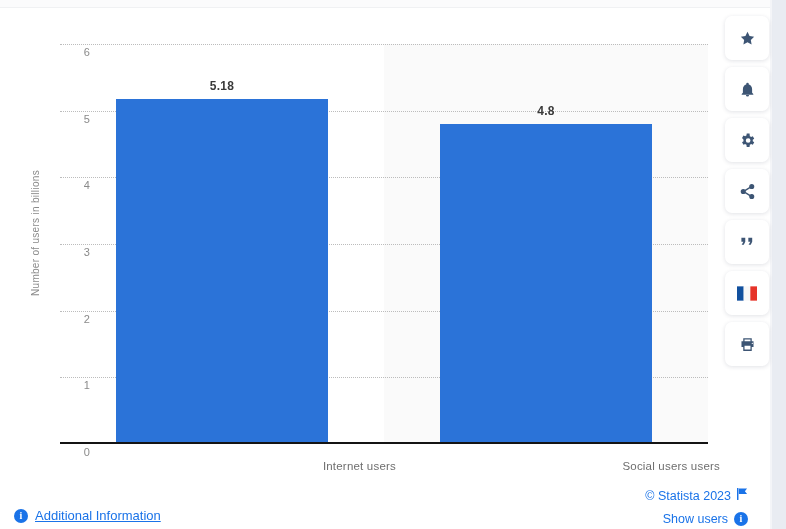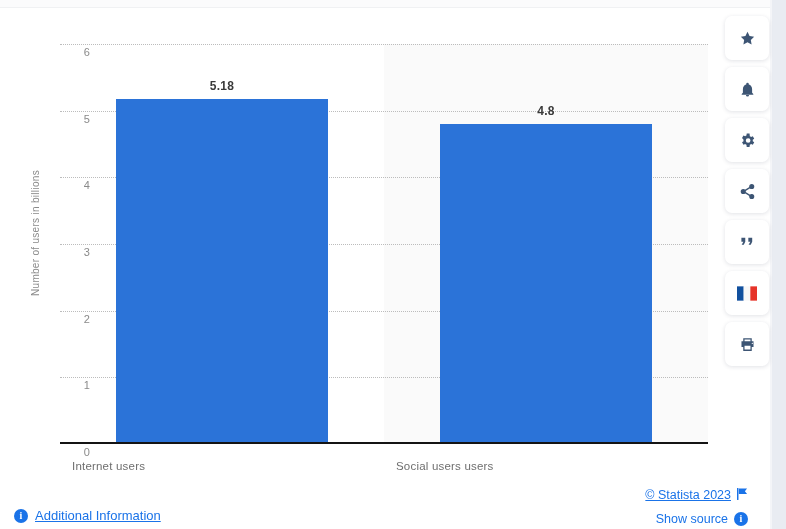--- a/index.html
+++ b/index.html
@@ -116,21 +116,21 @@
     font-weight: bold;
     color: #3a3a3a;
     text-align: center;
     transform: translateY(-100%);
     letter-spacing: 0.3px;
   }
   .xtick {
     position: absolute;
     font-size: 11.5px;
     color: #6e6e6e;
-    text-align: left;
+    text-align: right;
     letter-spacing: 0.2px;
   }
 
   
   #toolbar {
     position: absolute;
     right: 17px;
     top: 16px;
     width: 44px;
     display: flex;
@@ -163,25 +163,24 @@
   #footer-left .lbl {
     font-size: 13px;
     color: #1a73e8;
     text-decoration: underline;
   }
   #copyright {
     position: absolute;
     right: 38px;
     top: 488px;
     display: flex;
-    align-items: flex-start;
+    align-items: flex-end;
     gap: 6px;
     font-size: 12.5px;
     color: #1a73e8;
-    text-decoration: underline;
   }
   #show-source {
     position: absolute;
     right: 38px;
     top: 512px;
     display: flex;
     align-items: center;
     gap: 6px;
     font-size: 12.5px;
     color: #1a73e8;
@@ -324,17 +323,17 @@
     <span>© Statista 2023</span>
     <span>
       <svg width="11" height="12" viewBox="0 0 12 13" fill="#1a73e8">
         <rect x="0" y="0" width="1.6" height="13"></rect>
         <path d="M2 0.6h9l-2.4 3 2.4 3H2z"></path>
       </svg>
     </span>
   </div>
 
   <div id="show-source">
-    <span>Show source</span>
+    <span>Show users</span>
     <span class="info-dot">i</span>
   </div>
 
 </div>
 
 </body></html>

